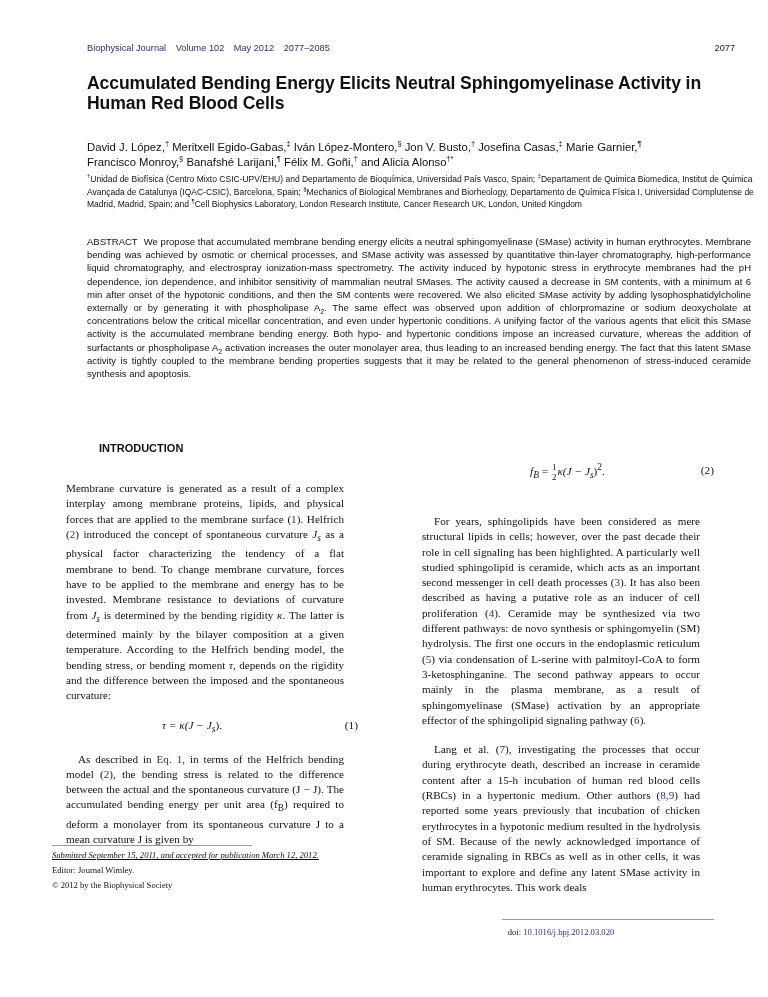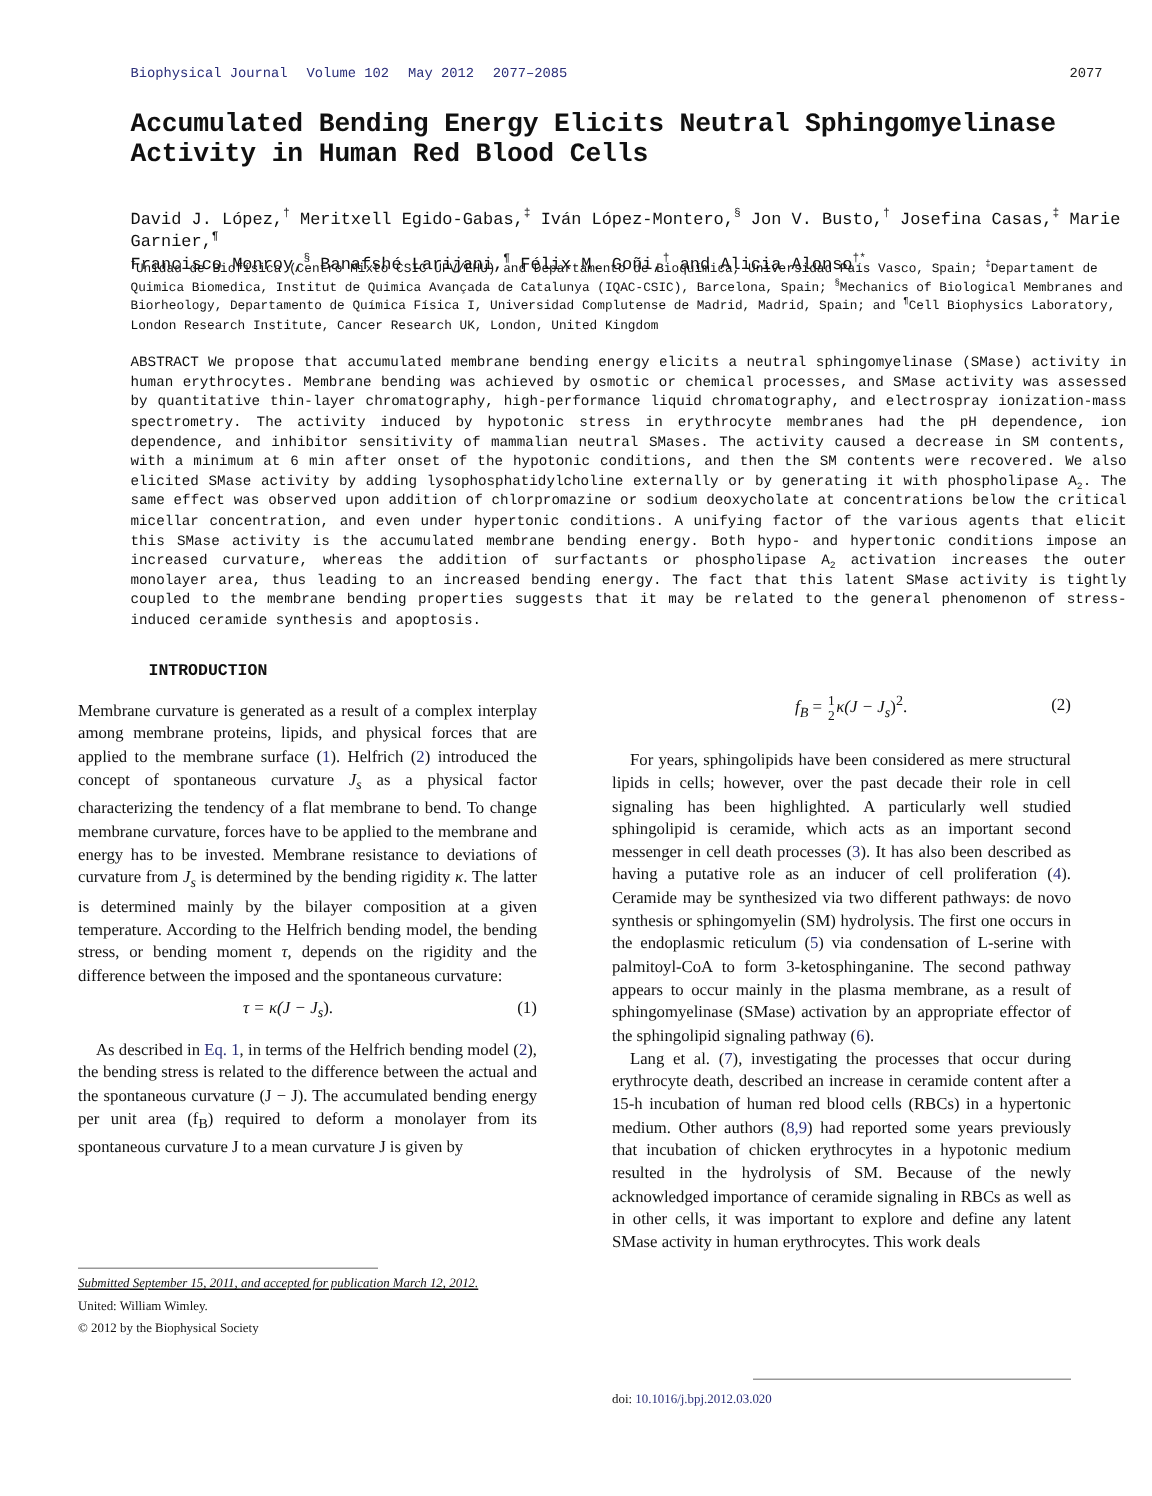--- a/index.html
+++ b/index.html
@@ -1,51 +1,51 @@
 <!DOCTYPE html>
 <html><head>
 <meta charset="utf-8">
 <style>
   html, body { margin: 0; padding: 0; background: #ffffff; }
   body { width: 768px; height: 997px; position: relative; overflow: hidden; color: #111; }
-  .sans { font-family: Liberation Mono, monospace; padding-left: 35px; }
+  .sans { font-family: Liberation Sans, sans-serif; padding-left: 35px; }
   .serif { font-family: "Liberation Serif", serif; }
   .link { color: #2b2f7a; }
   #running-head { position: absolute; left: 52px; top: 43px; width: 648px; font-size: 9.2px; color: #2b2f7a; }
   #running-head .left span { margin-right: 7px; }
   #running-head .right { position: absolute; right: 0; top: 0; color: #222; }
   #title { position: absolute; left: 52px; top: 73px; width: 660px; font-size: 17.6px; font-weight: bold; line-height: 20px; letter-spacing: -0.1px; }
   #authors { position: absolute; left: 52px; top: 140px; width: 670px; font-size: 11.3px; line-height: 15px; }
   #authors sup { font-size: 7.5px; line-height: 0; }
   #affil { position: absolute; left: 52px; top: 173px; width: 670px; font-size: 8.5px; line-height: 12.5px; }
   #affil sup { font-size: 6px; line-height: 0; }
   #abstract { position: absolute; left: 52px; top: 235px; width: 664px; font-size: 9.5px; line-height: 13.2px; text-align: justify; }
   #abstract .label { margin-right: 6px; }
   #abstract sub { font-size: 6.5px; line-height: 0; }
   #intro-head { position: absolute; left: 64px; top: 442px; font-size: 11px; font-weight: bold; }
   .col { position: absolute; width: 306px; font-size: 11.15px; line-height: 15.3px; text-align: justify; }
-  .col p { margin: 0; }
+  .col p { margin: 14px; }
   .col p.indent { text-indent: 12px; }
   #col-left { left: 52px; top: 467px; }
   #col-right { left: 408px; top: 500px; font-family: Liberation Serif, serif; }
   .eq { position: relative; height: 20px; margin: 6px 0 8px 0; font-size: 11.3px; }
   .eq .expr { position: absolute; left: 110px; top: 0; font-style: normal; }
   .eq .num { position: absolute; right: 0; top: 0; }
   #eq2 { position: absolute; left: 408px; top: 456px; width: 306px; height: 30px; font-size: 11.3px; }
   #eq2 .expr { position: absolute; left: 122px; top: 6px; }
   #eq2 .frac { display: inline-block; vertical-align: middle; text-align: center; font-size: 9px; line-height: 10px; margin: 0 1px; }
   #eq2 .frac span { display: block; }
   #eq2 .num { position: absolute; right: 0; top: 8px; }
   i { font-style: italic; }
   #footnote-rule { position: absolute; left: 52px; top: 845px; width: 200px; height: 0; border-top: 1px solid #999; }
   #footnotes { position: absolute; left: 52px; top: 850px; width: 306px; font-size: 8.6px; line-height: 11.2px; }
   #footnotes div { margin-bottom: 4px; }
   #footnotes .submitted { font-style: italic; text-align: justify; text-decoration: underline; }
   #doi-rule { position: absolute; left: 502px; top: 919px; width: 212px; height: 0; border-top: 1px solid #999; }
-  #doi { position: absolute; left: 408px; top: 927px; width: 306px; text-align: left; font-size: 8.6px; }
+  #doi { position: absolute; left: 408px; top: 927px; width: 306px; text-align: center; font-size: 8.6px; }
 </style>
 </head>
 <body>
 
 <div id="running-head" class="sans">
   <span class="left">
     <span>Biophysical Journal</span>
     <span>Volume 102</span>
     <span>May 2012</span>
     <span>2077–2085</span>
@@ -89,18 +89,18 @@
 </div>
 
 <div id="col-right" class="col serif">
   <p class="indent"><span>For years, sphingolipids have been considered as mere structural lipids in cells; however, over the past decade their role in cell signaling has been highlighted. A particularly well studied sphingolipid is ceramide, which acts as an important second messenger in cell death processes (</span><a class="link">3</a><span>). It has also been described as having a putative role as an inducer of cell proliferation (</span><a class="link">4</a><span>). Ceramide may be synthesized via two different pathways: de novo synthesis or sphingomyelin (SM) hydrolysis. The first one occurs in the endoplasmic reticulum (</span><a class="link">5</a><span>) via condensation of L-serine with palmitoyl-CoA to form 3-ketosphinganine. The second pathway appears to occur mainly in the plasma membrane, as a result of sphingomyelinase (SMase) activation by an appropriate effector of the sphingolipid signaling pathway (</span><a class="link">6</a><span>).</span></p>
   <p class="indent"><span>Lang et al. (</span><a class="link">7</a><span>), investigating the processes that occur during erythrocyte death, described an increase in ceramide content after a 15-h incubation of human red blood cells (RBCs) in a hypertonic medium. Other authors (</span><a class="link">8,9</a><span>) had reported some years previously that incubation of chicken erythrocytes in a hypotonic medium resulted in the hydrolysis of SM. Because of the newly acknowledged importance of ceramide signaling in RBCs as well as in other cells, it was important to explore and define any latent SMase activity in human erythrocytes. This work deals</span></p>
 </div>
 
 <div id="footnote-rule"></div>
 <div id="footnotes" class="serif">
   <div class="submitted">Submitted September 15, 2011, and accepted for publication March 12, 2012.</div>
-  <div>United: William Wimley.</div>
+  <div>Editor: Journal Wimley.</div>
   <div style="margin-bottom:0">© 2012 by the Biophysical Society</div>
 </div>
 
 <div id="doi-rule"></div>
 <div id="doi" class="serif"><span>doi: </span><a class="link">10.1016/j.bpj.2012.03.020</a></div>
 
 </body></html>

